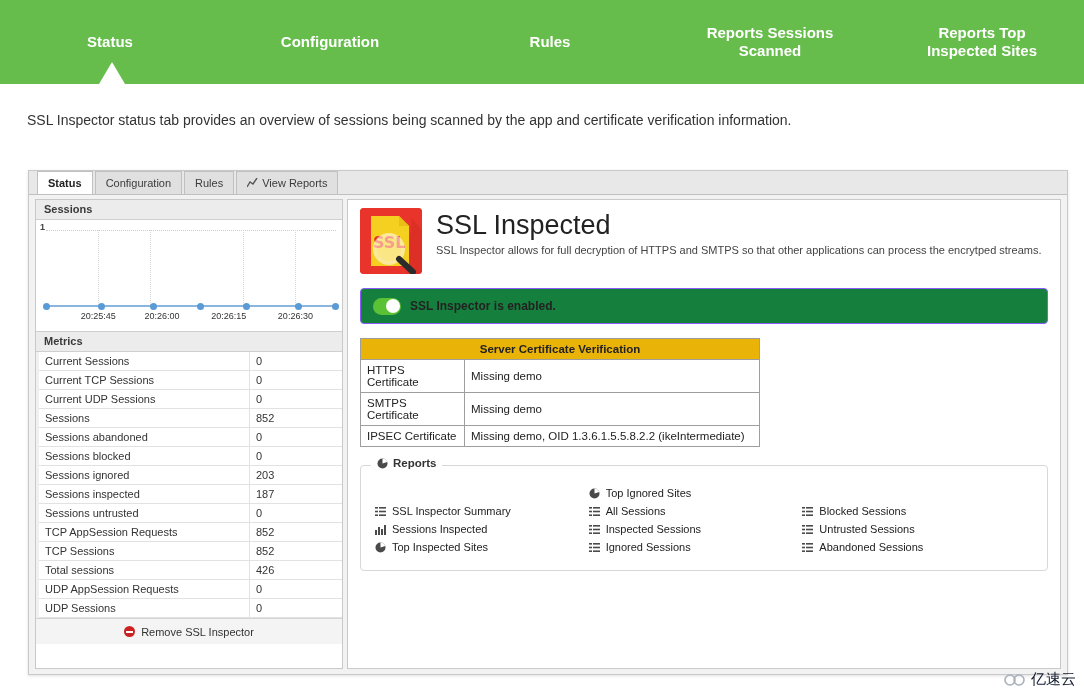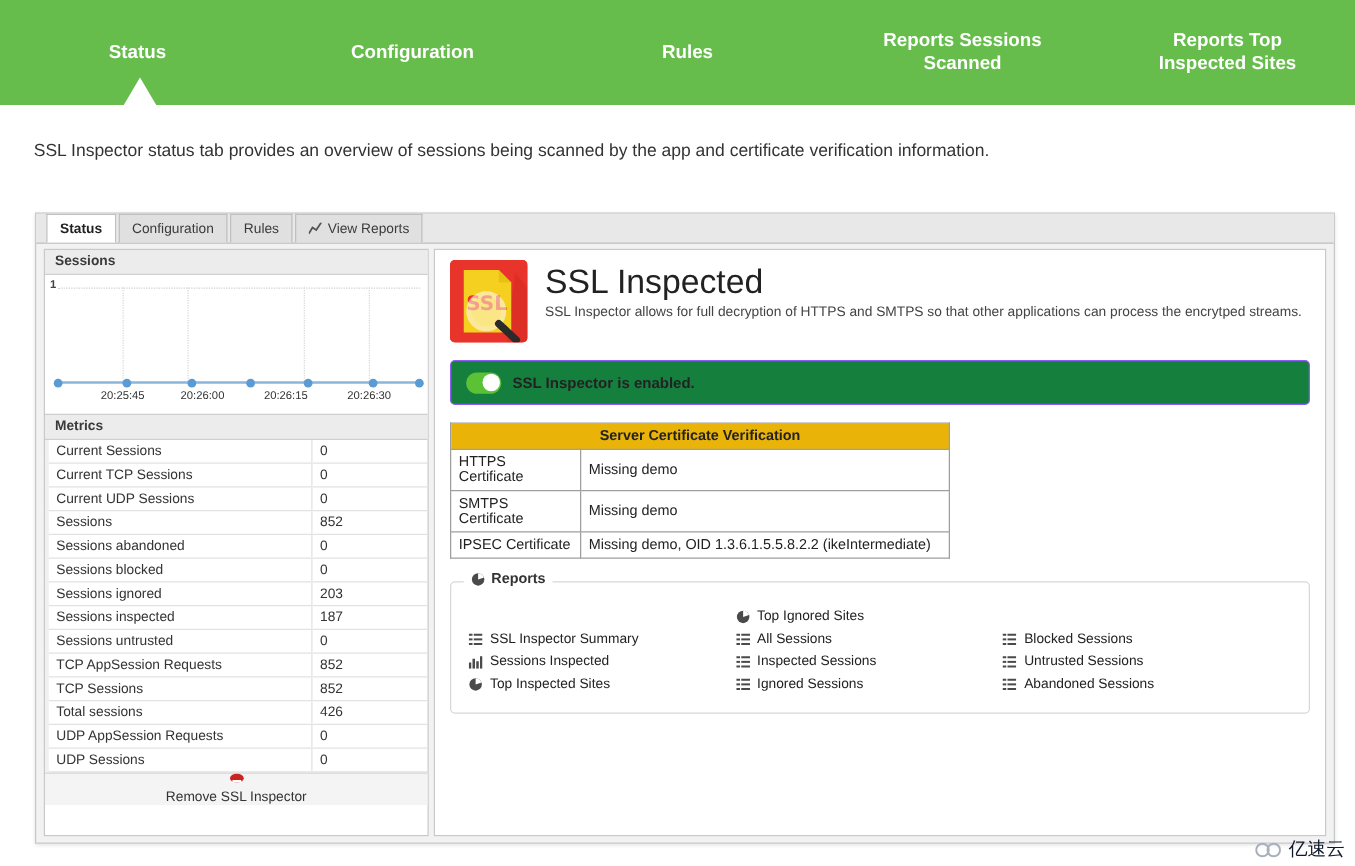--- a/index.html
+++ b/index.html
@@ -153,21 +153,20 @@
     border-left: 1px solid #e2e2e2;
   }
   .remove-bar {
     height: 26px;
     background: #f4f4f4;
     border-top: 1px solid #d5d5d5;
     display: flex; align-items: center; justify-content: center;
     gap: 6px;
     font-size: 11px; color: #333;
     cursor: pointer;
-    flex-direction: column;
   }
   .minus-circle {
     width: 11px; height: 11px; border-radius: 50%;
     background: #cc2222; position: relative; display:inline-block;
   }
   .minus-circle::after {
     content: ""; position: absolute;
     left: 2px; top: 4.5px; width: 7px; height: 2px; background: #fff;
   }
 

